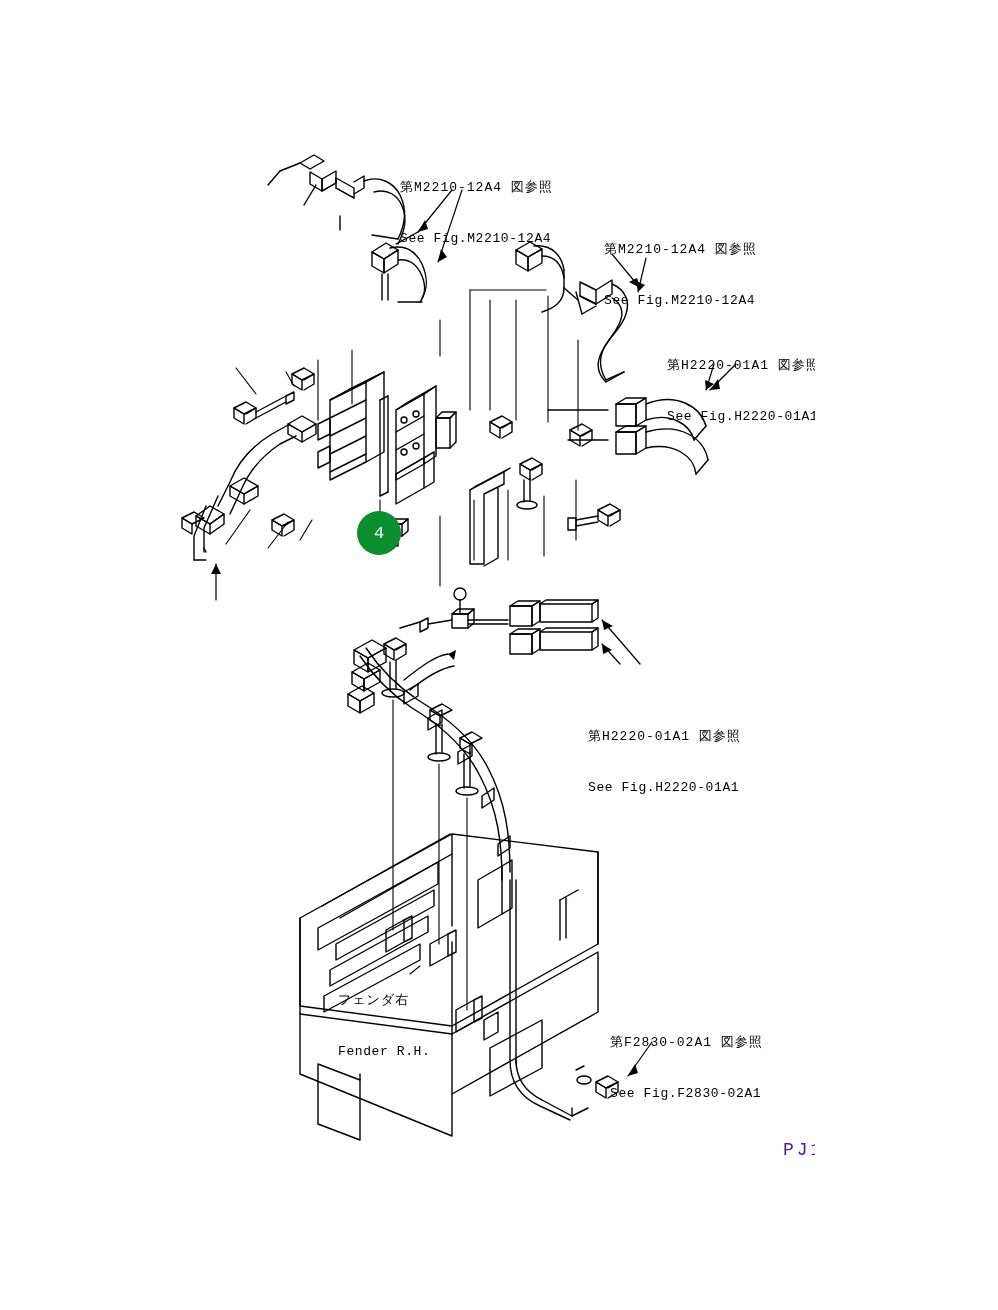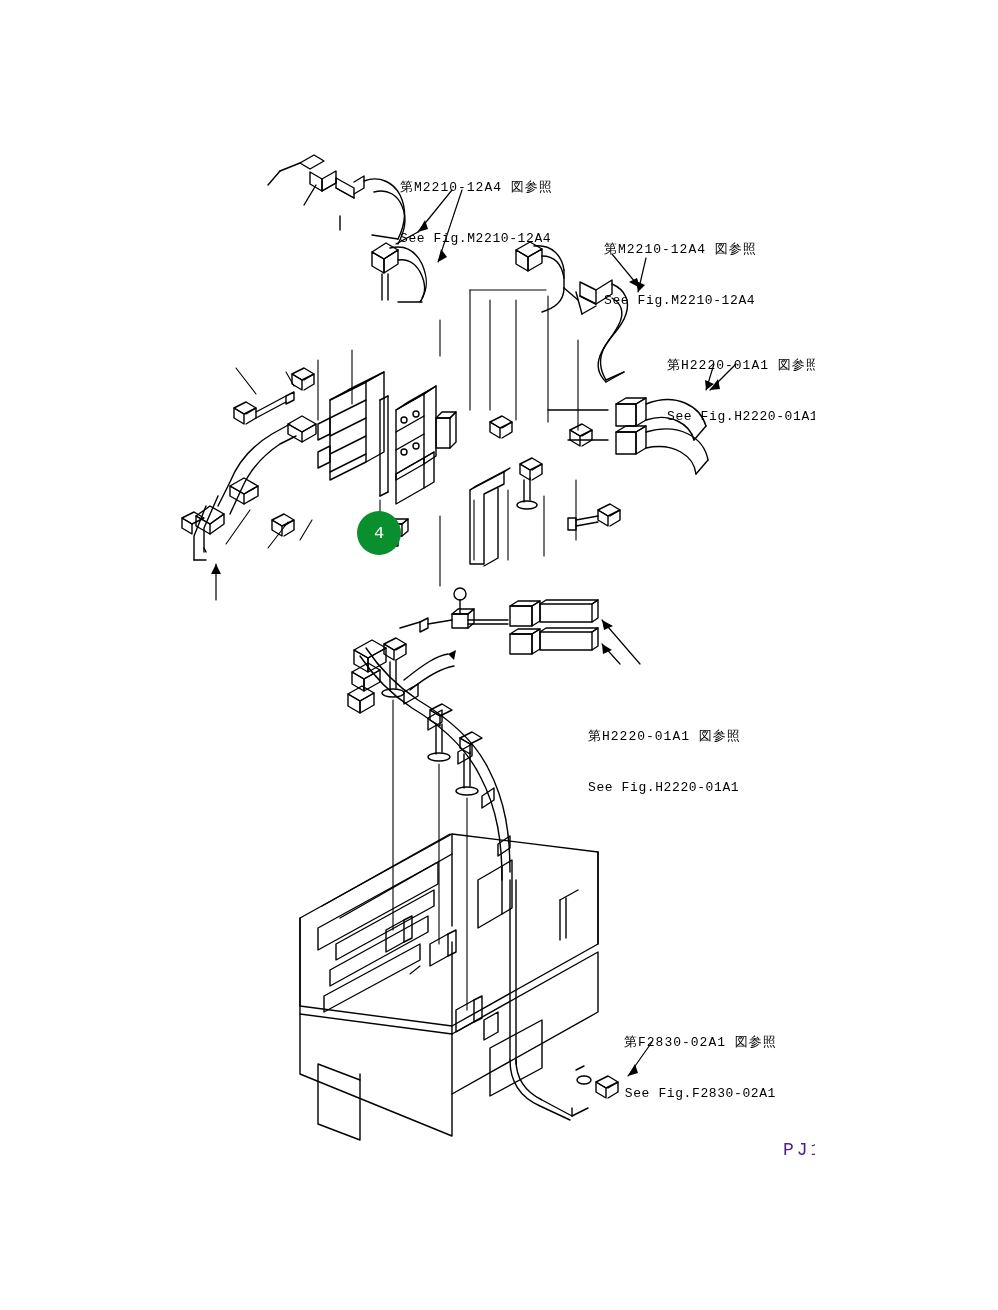--- a/index.html
+++ b/index.html
@@ -457,25 +457,29 @@
     <span class="jp">第H2220-01A1 図参照</span>
     <span class="en">See Fig.H2220-01A1</span>
   </div>
 
 
   <div class="lbl" style="left:588px; top:694px;">
     <span class="jp">第H2220-01A1 図参照</span>
     <span class="en">See Fig.H2220-01A1</span>
   </div>
 
-  <div class="lbl" style="left:624px; top:1000px;text-align:center;">
+  <div class="lbl" style="left:610px; top:1000px;">
     <span class="jp">第F2830-02A1 図参照</span>
     <span class="en">See Fig.F2830-02A1</span>
   </div>
 
+  <div class="lbl" style="left:338px; top:958px;">
+    <span class="jp">フェンダ右</span>
+    <span class="en">Fender R.H.</span>
+  </div>
 
   <div class="callout" style="left:357px; top:511px;">
     <span>4</span>
   </div>
 
   <div class="drawing-no" style="left:783px; top:1140px;">PJ18119</div>
 
 </div>
 
 </body></html>

